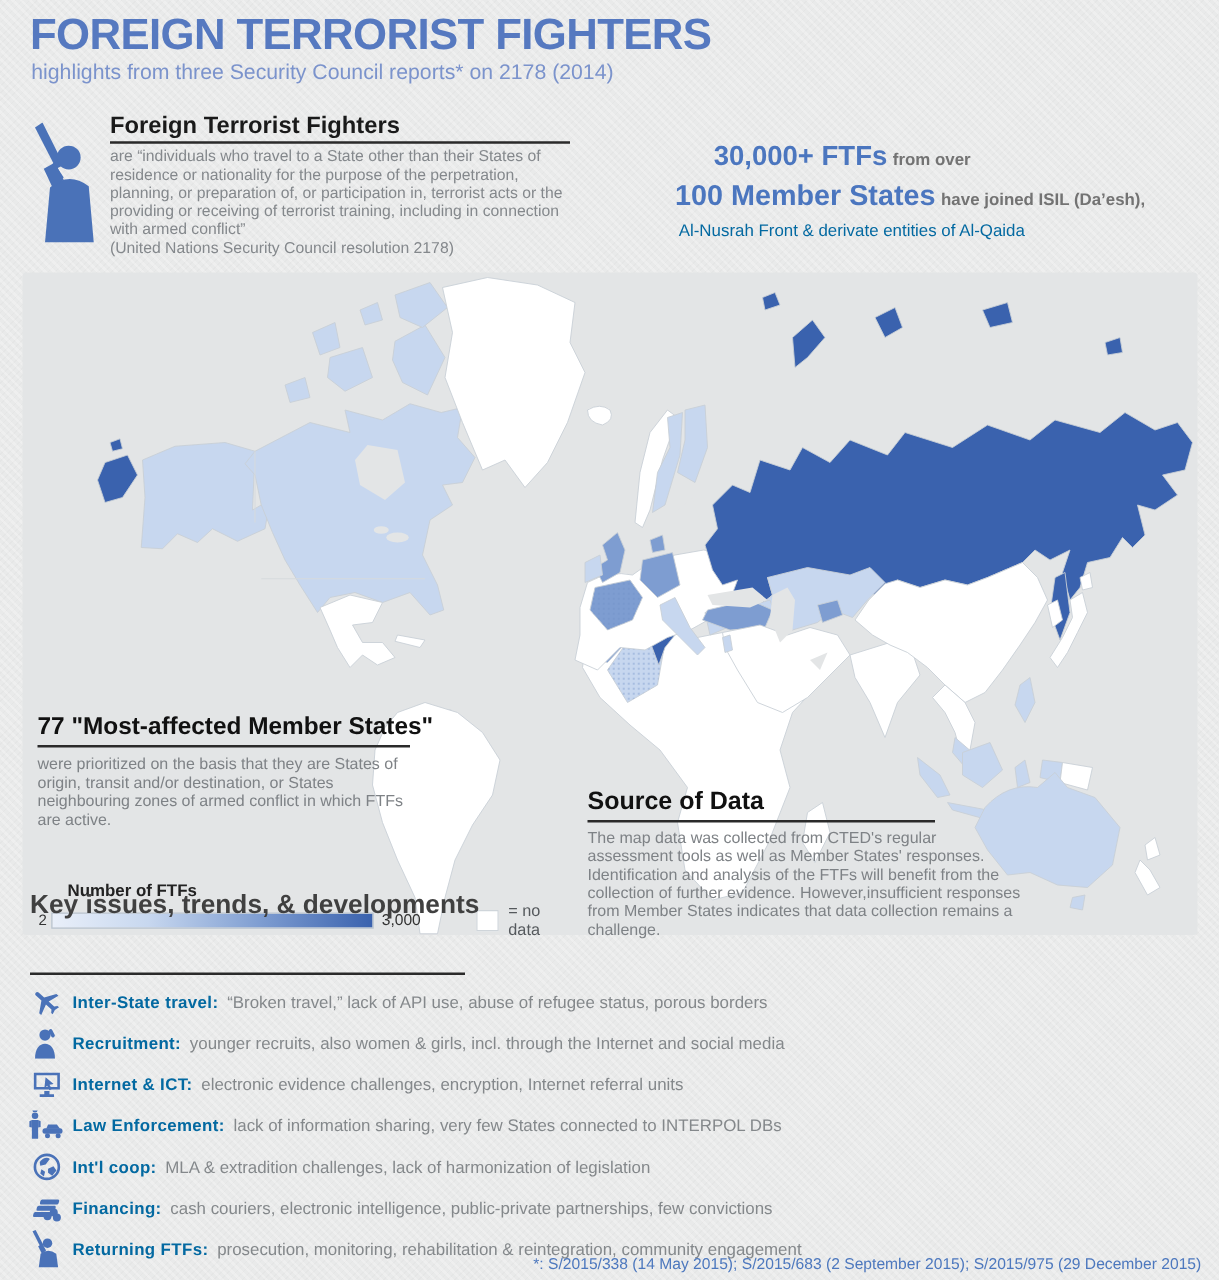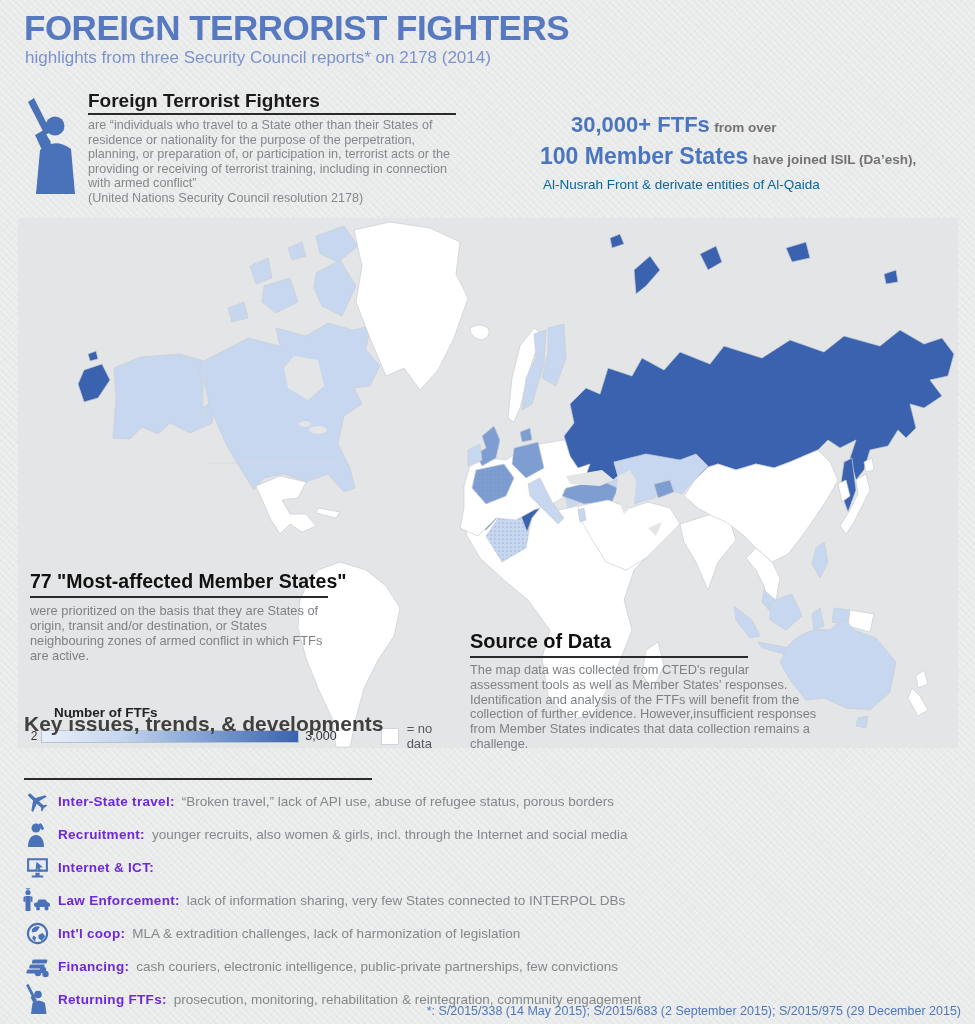--- a/index.html
+++ b/index.html
@@ -52,21 +52,21 @@
   .src{left:452px;top:402px;width:380px;}
   .src-head{font-size:20px;font-weight:bold;color:#111;margin-top:10px;}
   .src-rule{width:278px;height:2px;background:#2a2a2a;margin-top:3px;}
   .src-body{margin-top:5px;width:348px;font-size:12.8px;line-height:14.8px;color:#7e8286;}
   
   .ki-head{left:24px;top:712px;font-size:21px;font-weight:bold;color:#404040;}
   .ki-rule{left:24px;top:778px;width:348px;height:2px;background:#2a2a2a;}
   .ki-list{left:22px;top:788px;width:940px;}
   .ki-row{display:flex;align-items:center;min-height:21px;margin-bottom:7px;}
   .ki-ico{width:30px;min-width:30px;height:26px;display:flex;align-items:center;justify-content:center;margin-right:6px;}
-  .ki-label{font-size:13.5px;font-weight:bold;color:#6d28d9;white-space:nowrap;letter-spacing:.3px;}
+  .ki-label{font-size:13.5px;font-weight:bold;color:#0369a1;white-space:nowrap;letter-spacing:.3px;}
   .ki-text{font-size:13.5px;color:#84888b;margin-left:7px;white-space:nowrap;}
   
   .footer{right:14px;top:1004px;font-size:12.5px;color:#4d78be;}
   .icon-blue{fill:#4a72b8;}
 </style>
 </head>
 <body>
 
 <div class="abs title">FOREIGN TERRORIST FIGHTERS</div>
 <div class="abs subtitle">highlights from three Security Council reports* on 2178 (2014)</div>
@@ -255,20 +255,21 @@
     <span class="ki-ico">
       <svg width="25" height="25" viewBox="0 0 24 24">
           <g class="icon-blue">
             <path d="M2 3h20v13H2z M4 5v9h16V5z" fill-rule="evenodd"></path>
             <path d="M10 17h4v2.6h3.5v2H6.5v-2H10z"></path>
             <path d="M11 6.5l6.2 5.2-3.2.5 1.8 3.4-1.8.9-1.8-3.5-2.2 2.3z"></path>
           </g>
         </svg>
     </span>
     <span class="ki-label">Internet &amp; ICT:</span>
+    <span class="ki-text">electronic evidence challenges, encryption, Internet referral units</span>
   </div>
 
   <div class="ki-row">
     <span class="ki-ico">
       <svg width="30" height="24" viewBox="0 0 30 24">
           <g class="icon-blue">
             <circle cx="6" cy="4.5" r="2.6"></circle>
             <path d="M4.5 1.5h3l.6-1.2h-4.2z"></path>
             <path d="M3.5 8h5v15h-5z"></path>
             <path d="M1.5 9l2-1v6l-2-.5z M10.5 9l-2-1v6l2-.5z"></path>

